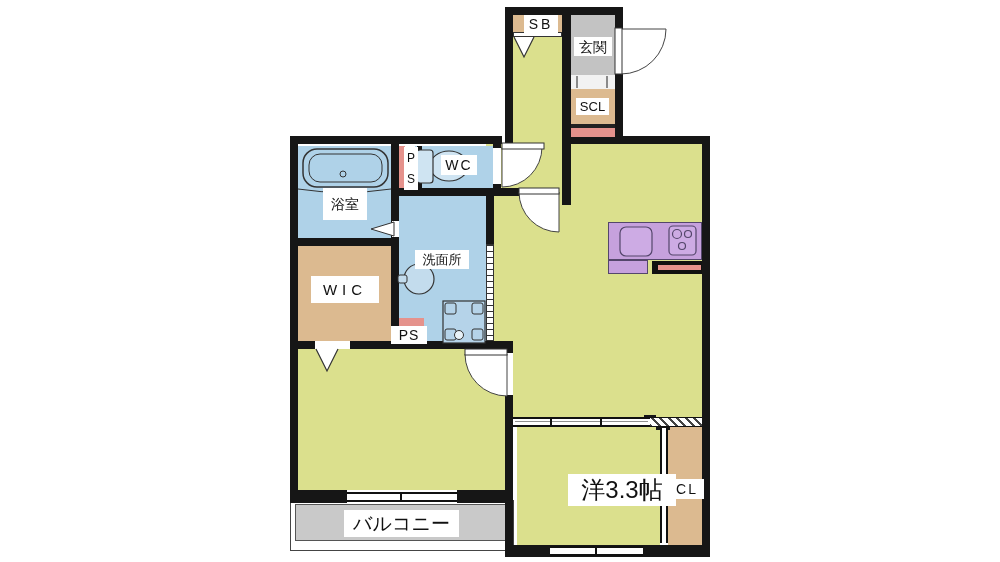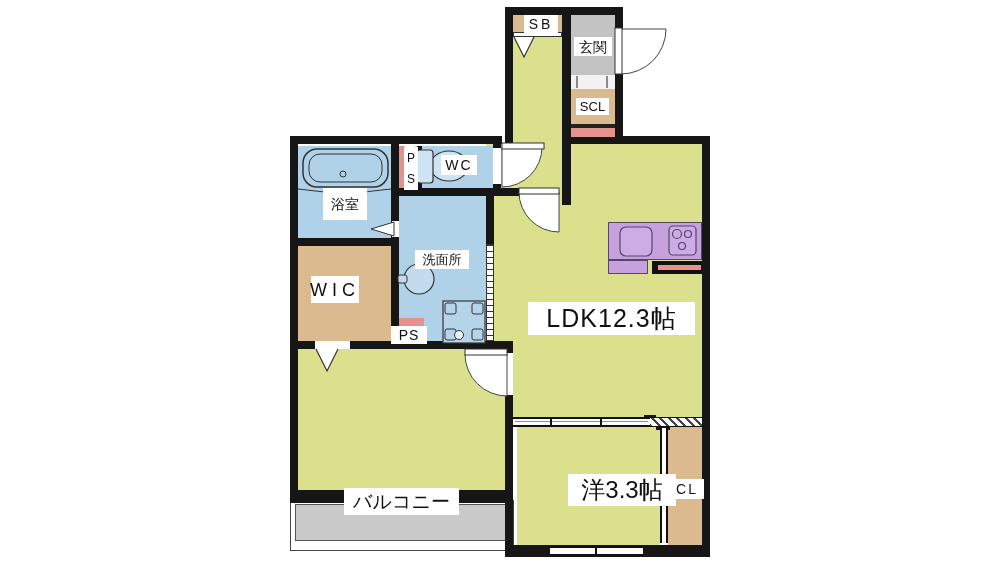--- a/index.html
+++ b/index.html
@@ -169,20 +169,19 @@
   <div class="label" style="left:524px;top:15px;width:34px;height:18px;font-size:14px;letter-spacing:3px;">SB</div>
   <div class="label" style="left:574px;top:37px;width:38px;height:19px;font-size:14px;">玄関</div>
   <div class="label" style="left:576px;top:98px;width:33px;height:17px;font-size:13px;">SCL</div>
   <div class="label" style="left:404px;top:147px;width:14px;height:43px;font-size:12px;flex-direction:column;justify-content:space-around;">
     <span>P</span>
     <span>S</span>
   </div>
   <div class="label" style="left:441px;top:155px;width:36px;height:20px;font-size:14px;letter-spacing:2px;">WC</div>
   <div class="label" style="left:323px;top:188px;width:44px;height:32px;font-size:14px;">浴室</div>
   <div class="label" style="left:415px;top:250px;width:54px;height:19px;font-size:13px;">洗面所</div>
-  <div class="label" style="left:311px;top:276px;width:48px;height:27px;font-size:18px;letter-spacing:5px;">WIC</div>
+  <div class="label" style="left:311px;top:276px;width:68px;height:27px;font-size:15px;letter-spacing:5px;">WIC</div>
   <div class="label" style="left:391px;top:326px;width:36px;height:18px;font-size:14px;letter-spacing:1px;text-align:right;">PS</div>
-  <div class="label" style="left:528px;top:302px;width:167px;height:33px;font-size:25px;letter-spacing:1px;">LDK12.3帖</div>
   <div class="label" style="left:536px;top:474px;width:108px;height:32px;font-size:24px;margin-left:32px;">洋3.3帖</div>
   <div class="label" style="left:670px;top:479px;width:34px;height:20px;font-size:14px;letter-spacing:2px;">CL</div>
-  <div class="label" style="left:344px;top:488px;width:115px;height:27px;font-size:19px;">バルコニー</div>
+  <div class="label" style="left:344px;top:510px;width:115px;height:27px;font-size:19px;">バルコニー</div>
 
 </div>
 
 </body></html>

